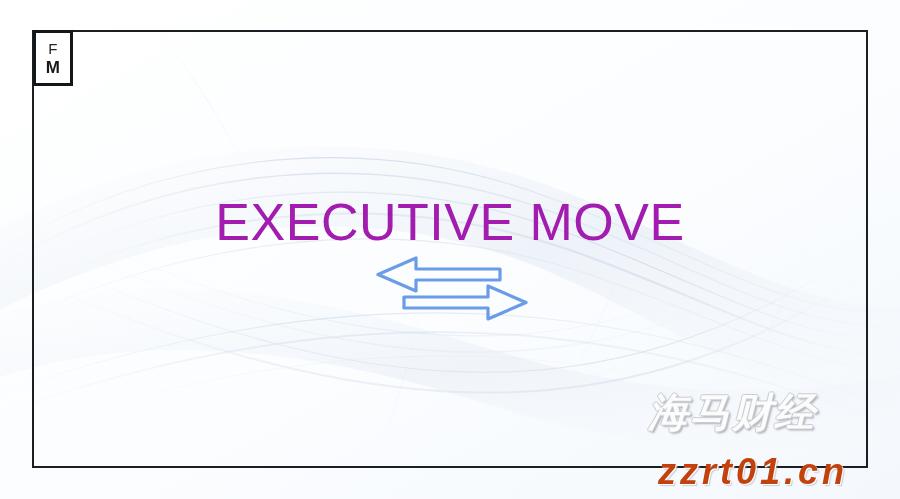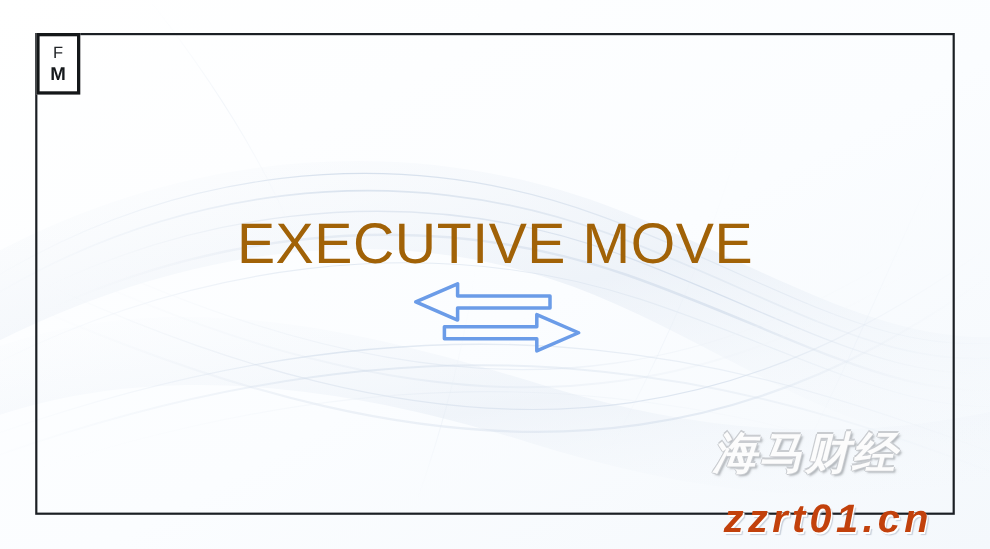--- a/index.html
+++ b/index.html
@@ -69,21 +69,21 @@
   
   #headline {
     position: absolute;
     left: 0;
     top: 192px;
     width: 900px;
     text-align: center;
     font-size: 52px;
     font-weight: 400;
     letter-spacing: 0.5px;
-    color: #a16207;
+    color: #a21caf;
     white-space: nowrap;
   }
 
   
   #arrows {
     position: absolute;
     left: 372px;
     top: 256px;
     width: 160px;
     height: 84px;

